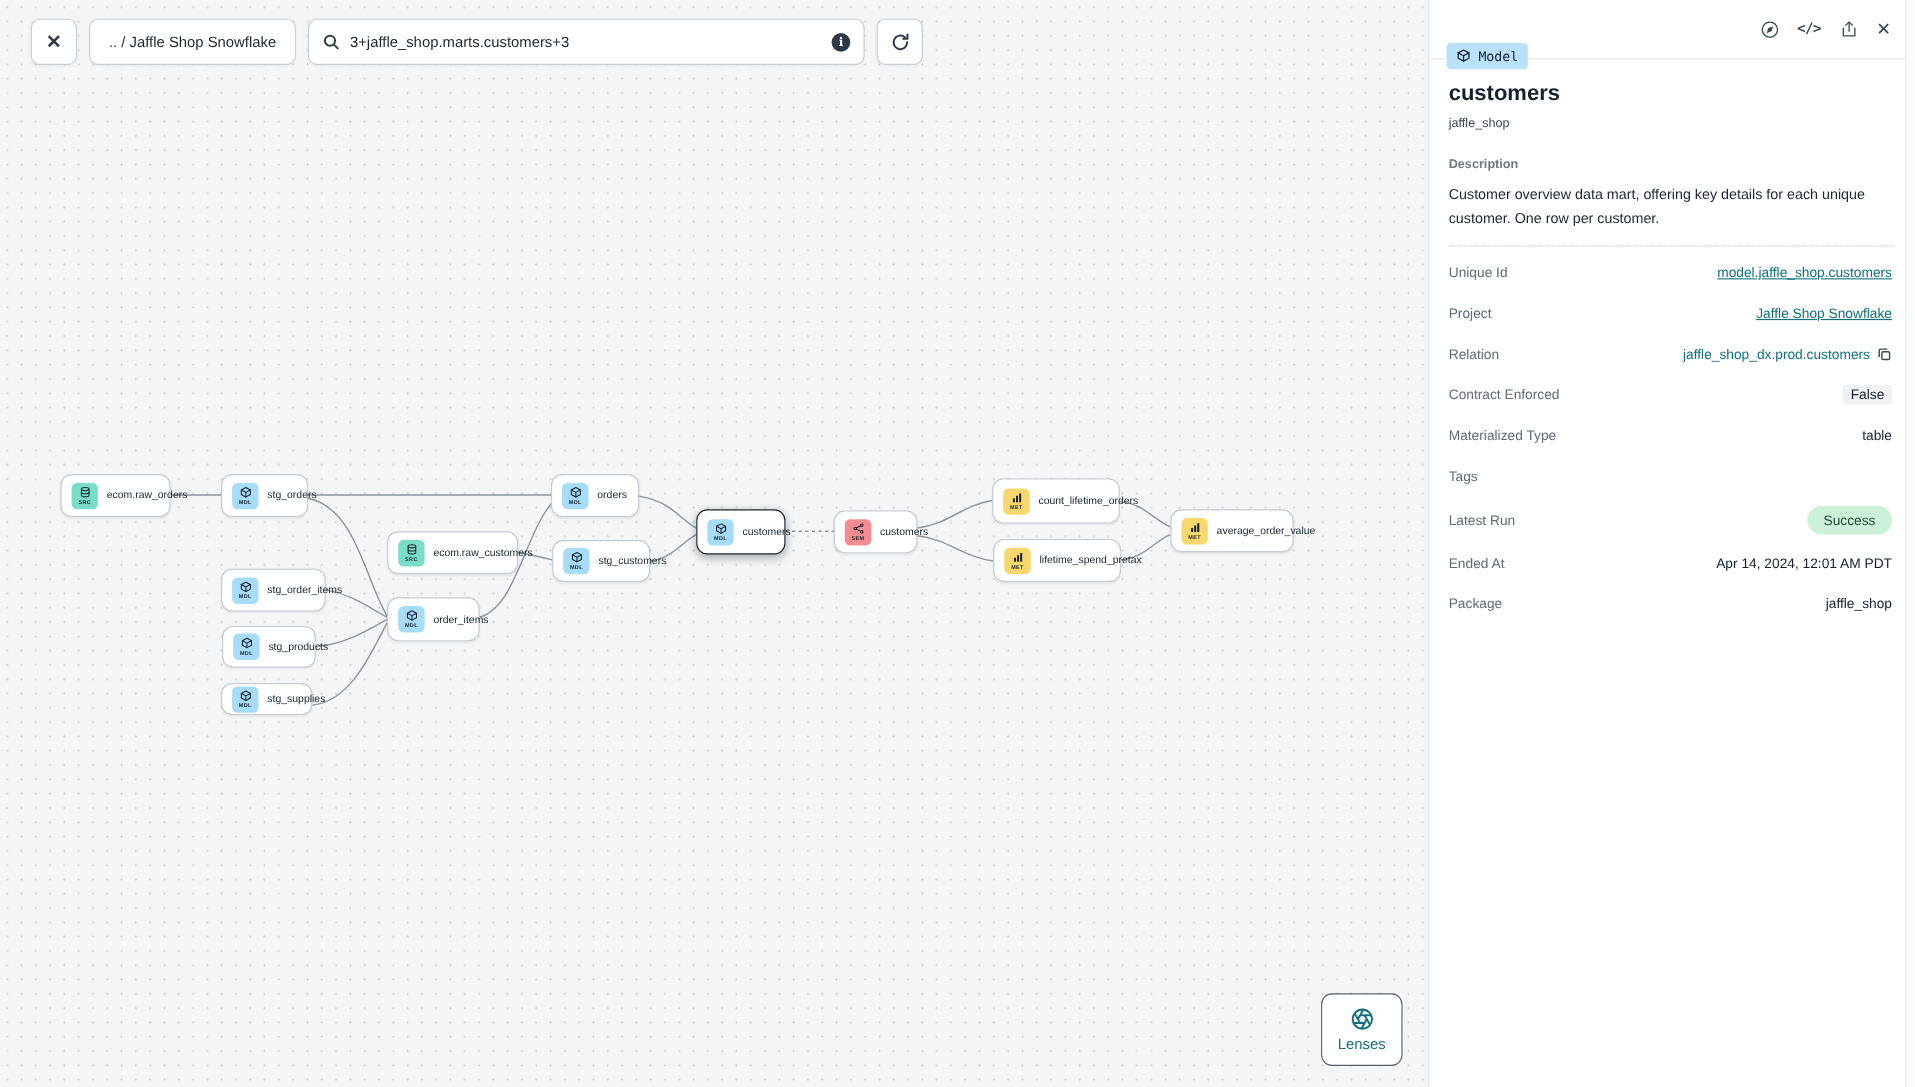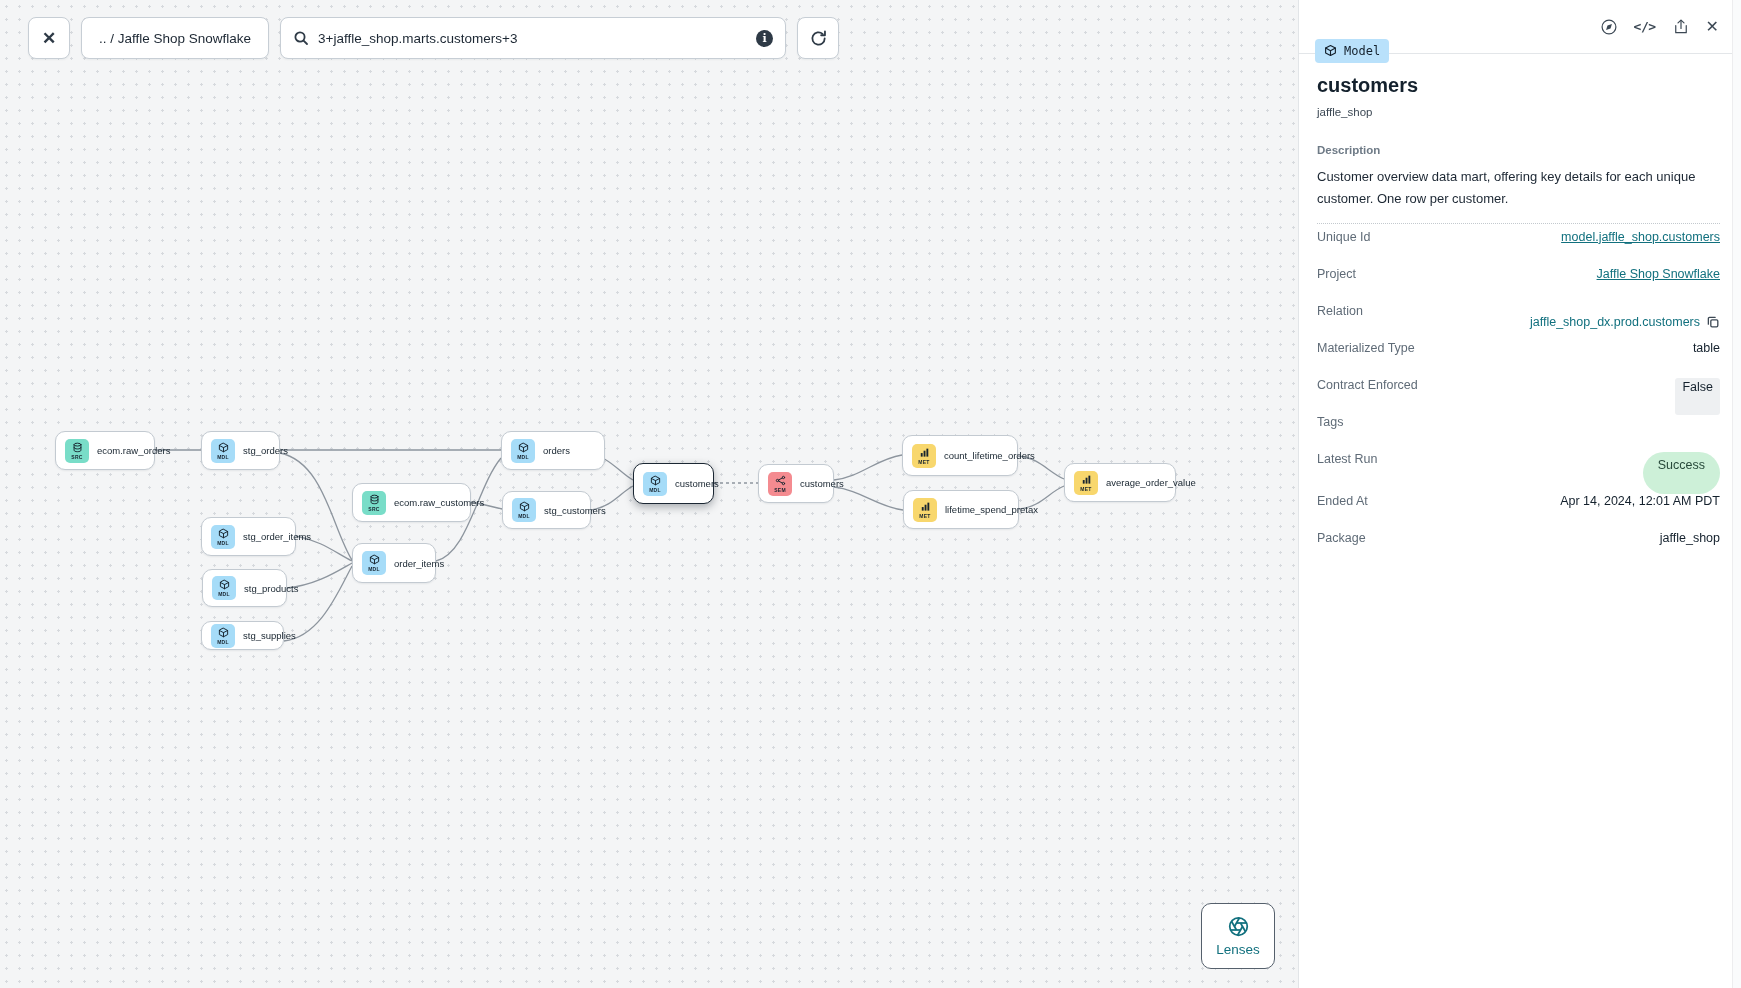--- a/index.html
+++ b/index.html
@@ -83,21 +83,21 @@
 
   .tabs { margin-top:20px; padding:0 18px; border-bottom:1px solid #e3e6e9; }
   .tab { display:inline-block; padding:9px 25px 11px; font-size:13.5px; font-weight:700;
     color:var(--accent); border-bottom:3px solid var(--accent); cursor:pointer; }
 
   .p-content { padding:16px 21px 0 18px; }
   .sec-label { font-size:11.5px; font-weight:700; color:#6e7a86; margin:10px 0 2px; }
   .desc { font-size:13px; line-height:1.68; color:#1c2733; margin:10px 0 13px; }
   .dotted-div { border-top:1px dotted #c3c9ce; margin:2px 0 6px; }
 
-  .frow { display:flex; justify-content:space-between; min-height:37px; }
+  .frow { display:flex; align-items:center; justify-content:space-between; min-height:37px; }
   .frow .fl { font-size:12.5px; color:#5f6b77; }
   .frow .fv { font-size:12.5px; color:#14212d; text-align:right; }
   .frow .fv.strong { font-weight:400; }
   a.fv-link { font-size:12.5px; color:var(--accent); text-decoration:underline; cursor:pointer; }
   .fv-rel { display:flex; align-items:center; gap:6px; color:var(--accent); font-size:12.5px; }
   .copy-ic { cursor:pointer; display:flex; }
   .copy-ic svg { width:14px; height:14px; stroke:#3c4854; fill:none; stroke-width:1.5;
     stroke-linecap:round; stroke-linejoin:round; }
   .badge-gray { background:#eef0f2; border-radius:3px; padding:2px 7px; font-size:12.5px; color:#14212d; }
   .pill-success { background:var(--success-bg); color:var(--success-fg); border-radius:999px;
@@ -191,21 +191,21 @@
       <div class="gnode " style="left:352px;top:543px;width:84px;height:40px">
      <span class="nbadge kind-model">
        <svg viewBox="0 0 16 16">
             <path d="M8 1.8 14 5v6L8 14.2 2 11V5z"></path>
             <path d="M2 5l6 3.2L14 5M8 8.2v6"></path>
           </svg>
           <em>MDL</em>
      </span>
      <span class="nlabel">order_items</span>
    </div>
-      <div class="gnode " style="left:501px;top:431px;width:104px;height:39px">
+      <div class="gnode " style="left:501px;top:431px;width:80px;height:39px">
      <span class="nbadge kind-model">
        <svg viewBox="0 0 16 16">
             <path d="M8 1.8 14 5v6L8 14.2 2 11V5z"></path>
             <path d="M2 5l6 3.2L14 5M8 8.2v6"></path>
           </svg>
           <em>MDL</em>
      </span>
      <span class="nlabel">orders</span>
    </div>
       <div class="gnode " style="left:502px;top:491px;width:89px;height:38px">
@@ -365,27 +365,27 @@
           <svg viewBox="0 0 16 16">
               <rect x="5.5" y="5.5" width="8" height="8" rx="1.4"></rect>
             <path d="M2.7 10.5V4a1.3 1.3 0 0 1 1.3-1.3h6.5"></path>
             </svg>
         </span>
       </span>
     </div>
 
 
     <div class="frow">
+      <span class="fl">Contract Enforced</span>
+      <span class="badge-gray">False</span>
+    </div>
+
+    <div class="frow">
       <span class="fl">Materialized Type</span>
       <span class="fv">table</span>
-    </div>
-
-    <div class="frow">
-      <span class="fl">Contract Enforced</span>
-      <span class="badge-gray">False</span>
     </div>
 
     <div class="frow">
       <span class="fl">Tags</span>
       <span class="fv"></span>
     </div>
 
     <div class="frow tall">
       <span class="fl">Latest Run</span>
       <span class="pill-success">Success</span>

